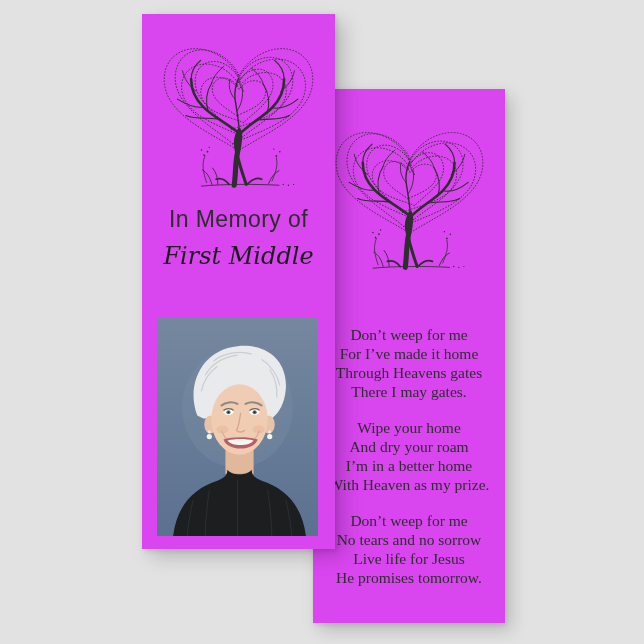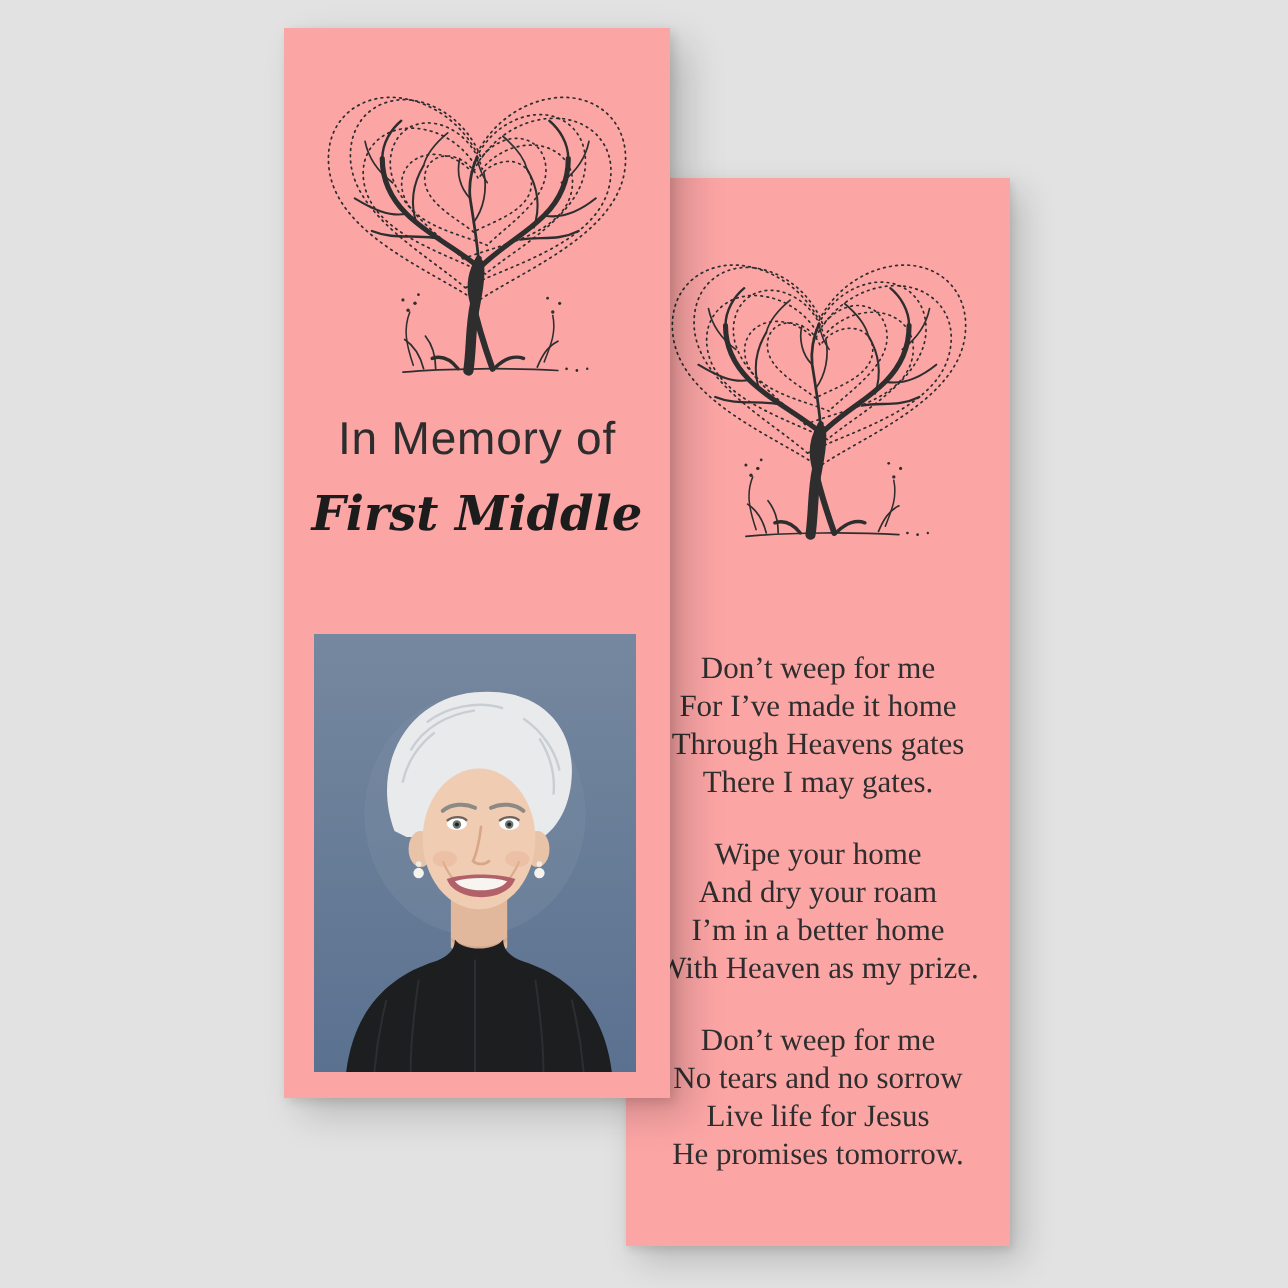--- a/index.html
+++ b/index.html
@@ -6,21 +6,21 @@
   body{
     width:644px;height:644px;
     background:#e2e2e2;
     font-family:"Liberation Sans", sans-serif;
     overflow:hidden;
   }
   .stage{position:relative;width:644px;height:644px;background:#e2e2e2;overflow:hidden;}
 
   .card{
     position:absolute;
-    background:#fca5a5;
+    background:#d946ef;
   }
   .card-back{
     left:313px;top:89px;width:192px;height:534px;
     box-shadow:6px 7px 16px rgba(0,0,0,.18), 1px 2px 4px rgba(0,0,0,.10);
   }
   .card-front{
     left:142px;top:14px;width:193px;height:535px;
     box-shadow:9px 8px 18px rgba(0,0,0,.18), 2px 2px 5px rgba(0,0,0,.12);
   }
 
@@ -33,21 +33,21 @@
     text-align:center;
     font-family:"Liberation Sans", sans-serif;
     font-size:23px;line-height:28px;
     letter-spacing:.4px;
     color:#2d2d2d;
   }
   .name-block{
     position:absolute;top:227px;left:0;right:0;
     text-align:center;
     font-family:"DejaVu Serif", serif;
-    font-style:italic;font-weight:700;
+    font-style:italic;font-weight:400;
     font-size:24px;line-height:31px;
     color:#1c1c1c;
   }
   .name-line{display:block;white-space:nowrap;}
 
   .photo{
     position:absolute;left:15px;top:303px;width:161px;height:219px;
     overflow:hidden;background:#5f7590;
   }
   .photo svg{display:block;width:100%;height:100%;}

